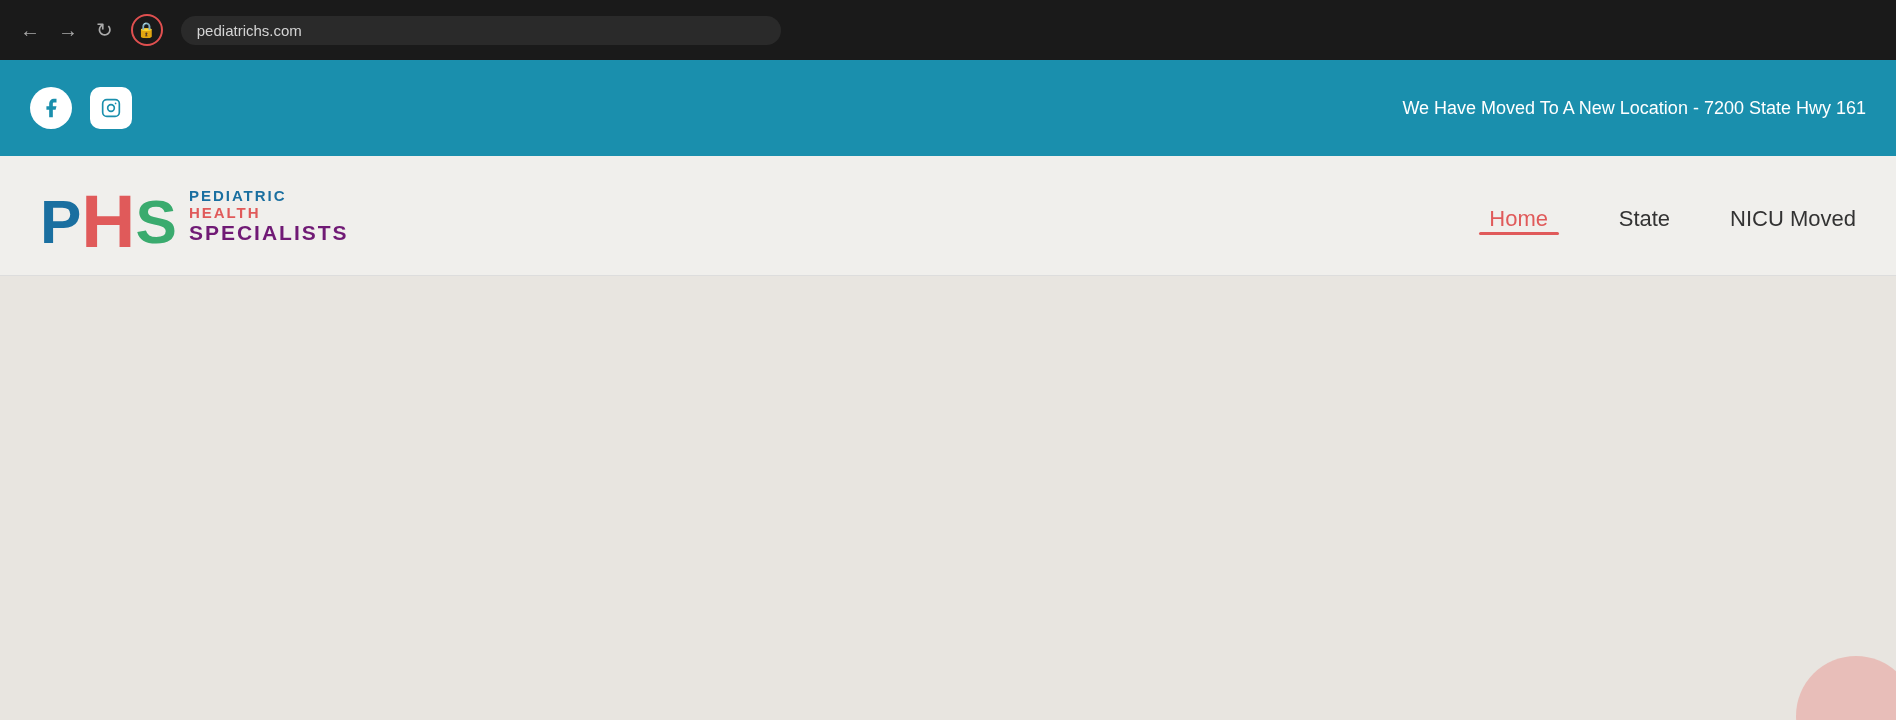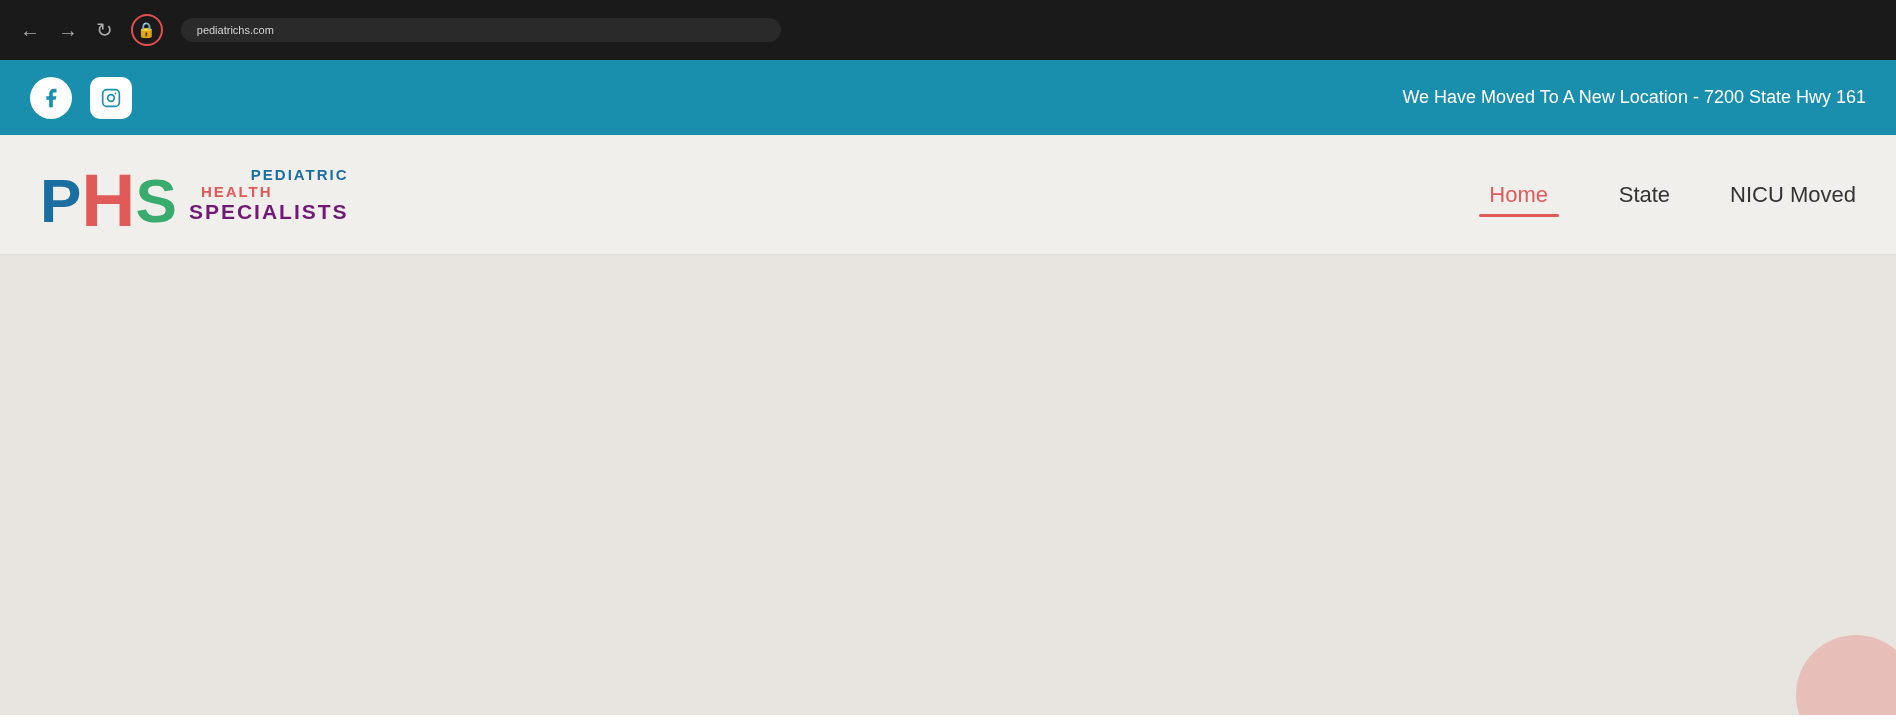--- a/index.html
+++ b/index.html
@@ -46,27 +46,27 @@
       align-items: center;
       gap: 8px;
       background: #2a2a2a;
       border-radius: 20px;
       padding: 6px 16px;
       flex: 1;
       max-width: 600px;
     }
     .url-text {
       color: #d4d4d4;
-      font-size: 11px;
+      font-size: 15px;
     }
 
     
     .top-banner {
       background: #1a8fad;
-      height: 75px;
+      height: 96px;
       display: flex;
       align-items: center;
       padding: 0 30px;
       justify-content: space-between;
     }
     .social-icons {
       display: flex;
       gap: 18px;
       align-items: center;
     }
@@ -125,43 +125,42 @@
       align-items: flex-end;
     }
     .logo-p { color: #1a6fa0; }
     .logo-h { color: #e05a5a; font-size: 75px; position: relative; top: 6px; }
     .logo-s { color: #3aab6e; }
     .logo-text {
       display: flex;
       flex-direction: column;
       justify-content: center;
     }
-    .logo-text-pediatric { color: #1a6fa0; font-size: 15px; font-weight: bold; letter-spacing: 2px; text-align: right; }
-    .logo-text-health { color: #e05a5a; font-size: 15px; font-weight: bold; letter-spacing: 2px; margin-left: 12px; }
+    .logo-text-pediatric { color: #1a6fa0; font-size: 15px; font-weight: bold; letter-spacing: 2px; }
+    .logo-text-health { color: #e05a5a; font-size: 15px; font-weight: bold; letter-spacing: 2px; }
     .logo-text-specialists { color: #701a75; font-size: 21px; font-weight: bold; letter-spacing: 2px; text-align: right; }
 
     
     .main-nav {
       display: flex;
       align-items: flex-start;
       gap: 60px;
       padding-top: 10px;
     }
     .nav-item {
       display: flex;
       flex-direction: column;
       align-items: center;
       cursor: pointer;
       text-decoration: none;
     }
     .nav-item-label {
       font-size: 22px;
       font-weight: 400;
       color: #333;
-      padding-bottom: 6px;
     }
     .nav-item-label.active {
       color: #e05a5a;
     }
     .nav-underline {
       height: 3px;
       width: 80px;
       background: #e05a5a;
       border-radius: 2px;
     }

